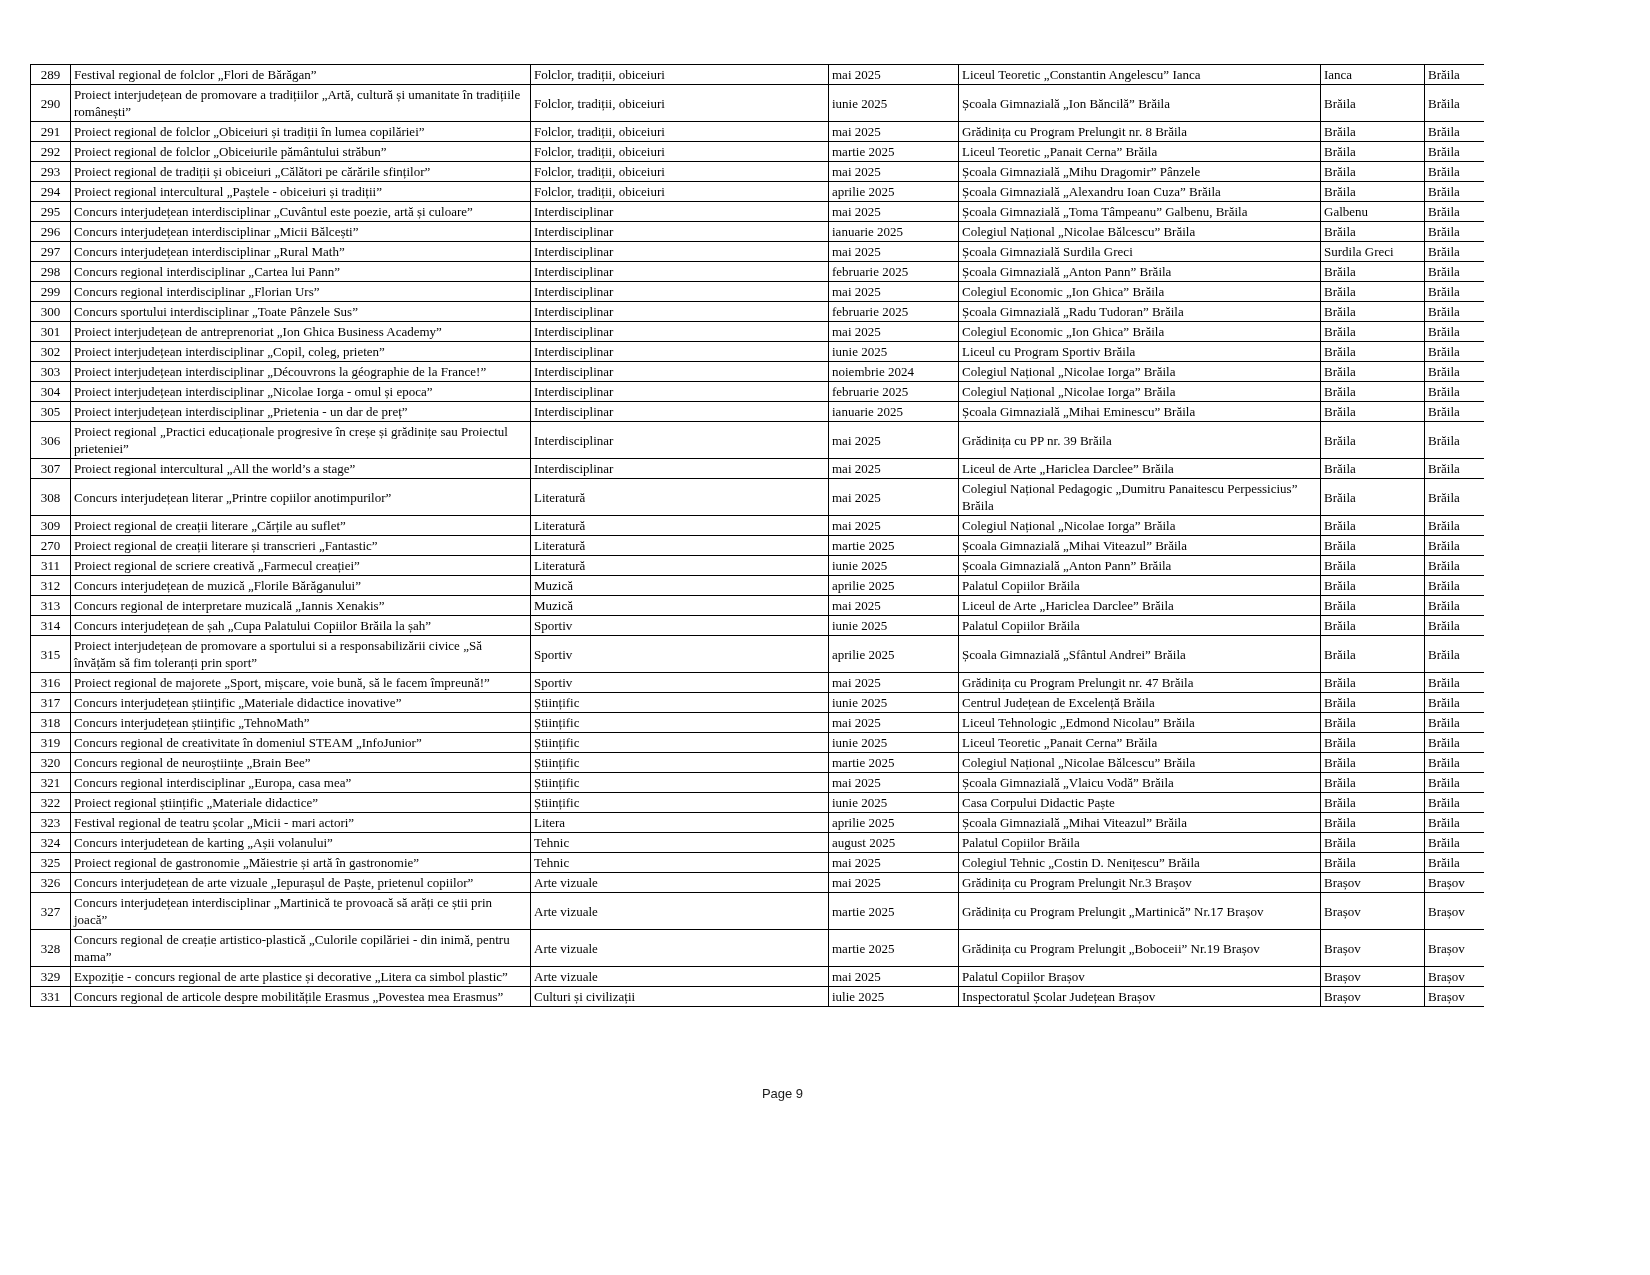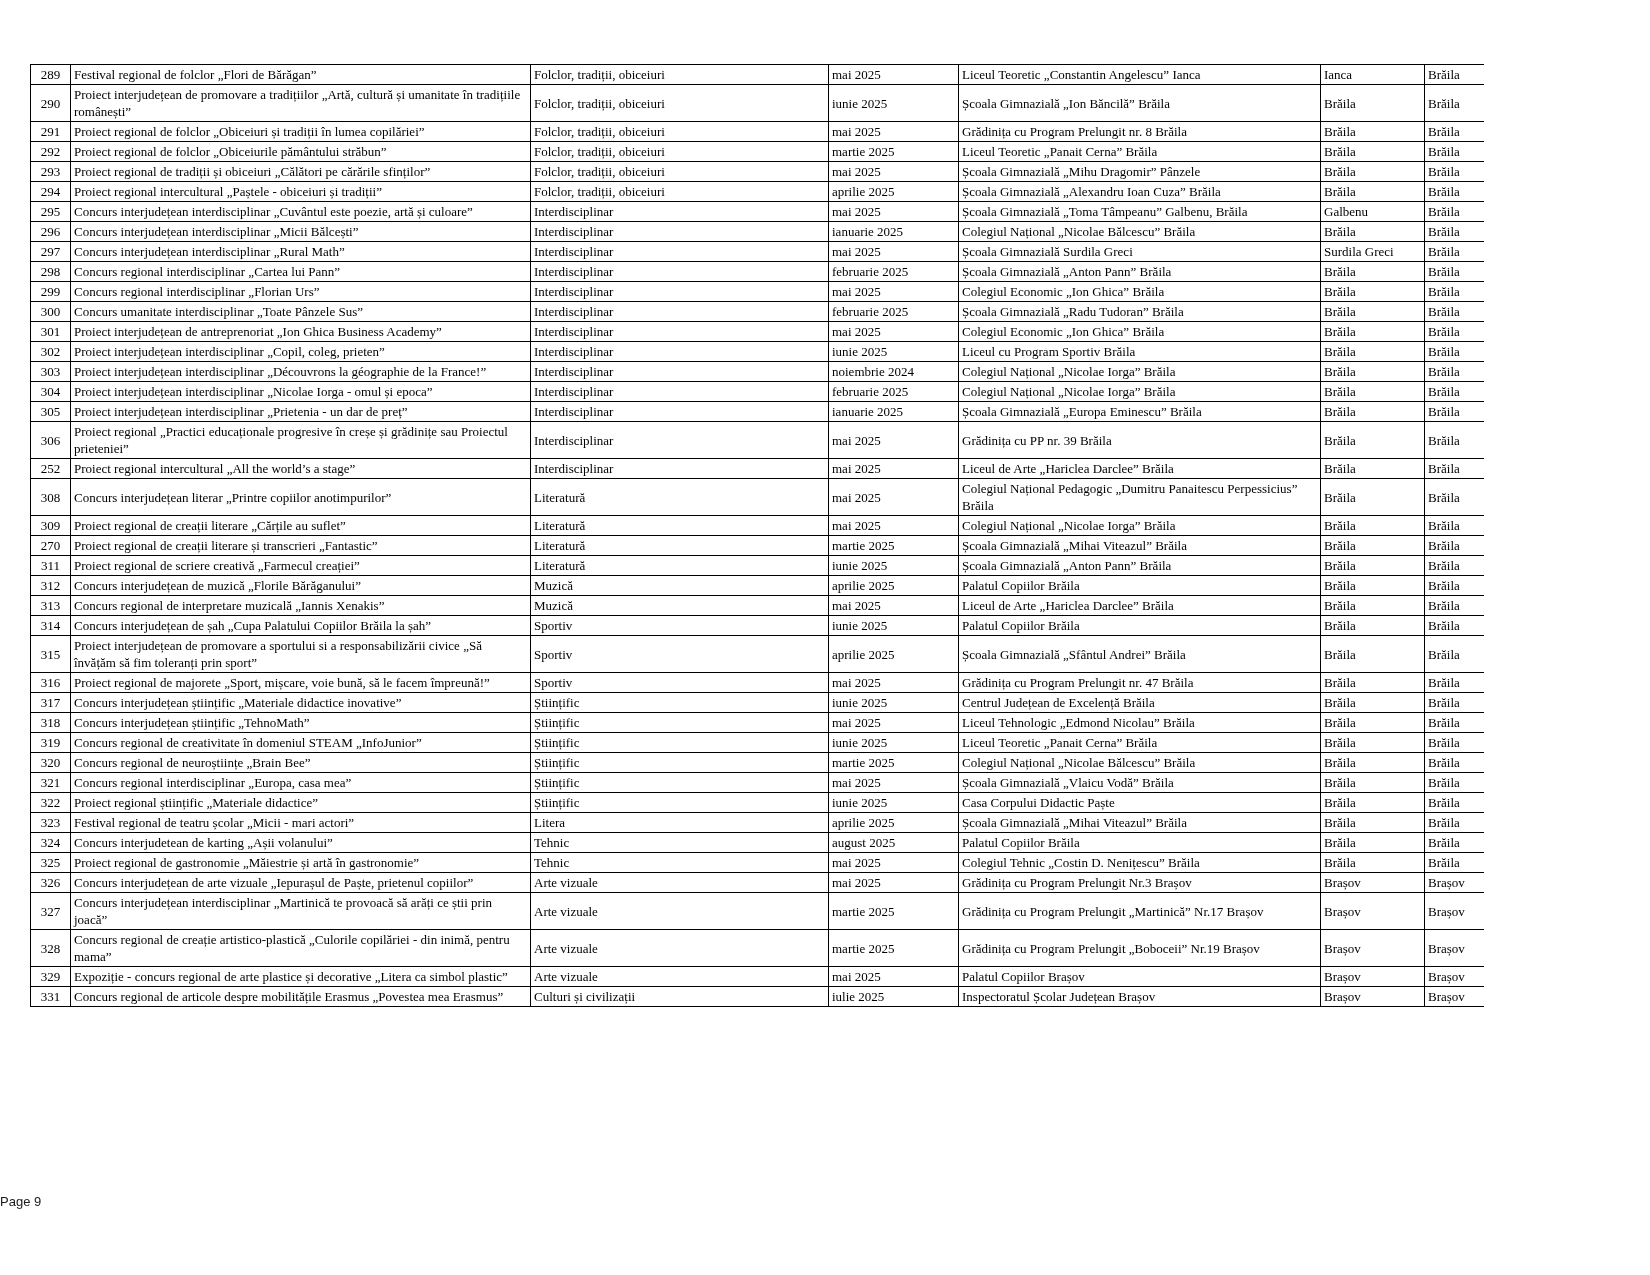--- a/index.html
+++ b/index.html
@@ -30,24 +30,24 @@
     line-height: 17px;
     padding: 1px 3px;
     vertical-align: middle;
     overflow: hidden;
     word-wrap: break-word;
   }
   td.c-nr { text-align: center; }
   td.c-title { padding-left: 4px; }
   .footer {
     position: absolute;
-    top: 1194px;
+    top: 1086px;
     left: 0;
     width: 1565px;
-    text-align: left;
+    text-align: center;
     font-family: "Liberation Sans", sans-serif;
     font-size: 13px;
     color: #1a1a1a;
   }
 </style>
 </head>
 <body>
 
 <div class="page">
   <table class="projects">
@@ -166,21 +166,21 @@
     <td class="c-title">Concurs regional interdisciplinar „Florian Urs”</td>
     <td class="c-category">Interdisciplinar</td>
     <td class="c-date">mai 2025</td>
     <td class="c-institution">Colegiul Economic „Ion Ghica” Brăila</td>
     <td class="c-city">Brăila</td>
     <td class="c-county">Brăila</td>
   </tr>
 
   <tr>
     <td class="c-nr">300</td>
-    <td class="c-title">Concurs umanitate interdisciplinar „Toate Pânzele Sus”</td>
+    <td class="c-title">Concurs sportului interdisciplinar „Toate Pânzele Sus”</td>
     <td class="c-category">Interdisciplinar</td>
     <td class="c-date">februarie 2025</td>
     <td class="c-institution">Școala Gimnazială „Radu Tudoran” Brăila</td>
     <td class="c-city">Brăila</td>
     <td class="c-county">Brăila</td>
   </tr>
 
   <tr>
     <td class="c-nr">301</td>
     <td class="c-title">Proiect interjudețean de antreprenoriat „Ion Ghica Business Academy”</td>
@@ -219,37 +219,37 @@
     <td class="c-institution">Colegiul Național „Nicolae Iorga” Brăila</td>
     <td class="c-city">Brăila</td>
     <td class="c-county">Brăila</td>
   </tr>
 
   <tr>
     <td class="c-nr">305</td>
     <td class="c-title">Proiect interjudețean interdisciplinar „Prietenia - un dar de preț”</td>
     <td class="c-category">Interdisciplinar</td>
     <td class="c-date">ianuarie 2025</td>
-    <td class="c-institution">Școala Gimnazială „Europa Eminescu” Brăila</td>
+    <td class="c-institution">Școala Gimnazială „Mihai Eminescu” Brăila</td>
     <td class="c-city">Brăila</td>
     <td class="c-county">Brăila</td>
   </tr>
 
   <tr>
     <td class="c-nr">306</td>
     <td class="c-title">Proiect regional „Practici educaționale progresive în creșe și grădinițe sau Proiectul prieteniei”</td>
     <td class="c-category">Interdisciplinar</td>
     <td class="c-date">mai 2025</td>
     <td class="c-institution">Grădinița cu PP nr. 39 Brăila</td>
     <td class="c-city">Brăila</td>
     <td class="c-county">Brăila</td>
   </tr>
 
   <tr>
-    <td class="c-nr">252</td>
+    <td class="c-nr">307</td>
     <td class="c-title">Proiect regional intercultural „All the world’s a stage”</td>
     <td class="c-category">Interdisciplinar</td>
     <td class="c-date">mai 2025</td>
     <td class="c-institution">Liceul de Arte „Hariclea Darclee” Brăila</td>
     <td class="c-city">Brăila</td>
     <td class="c-county">Brăila</td>
   </tr>
 
   <tr>
     <td class="c-nr">308</td>

